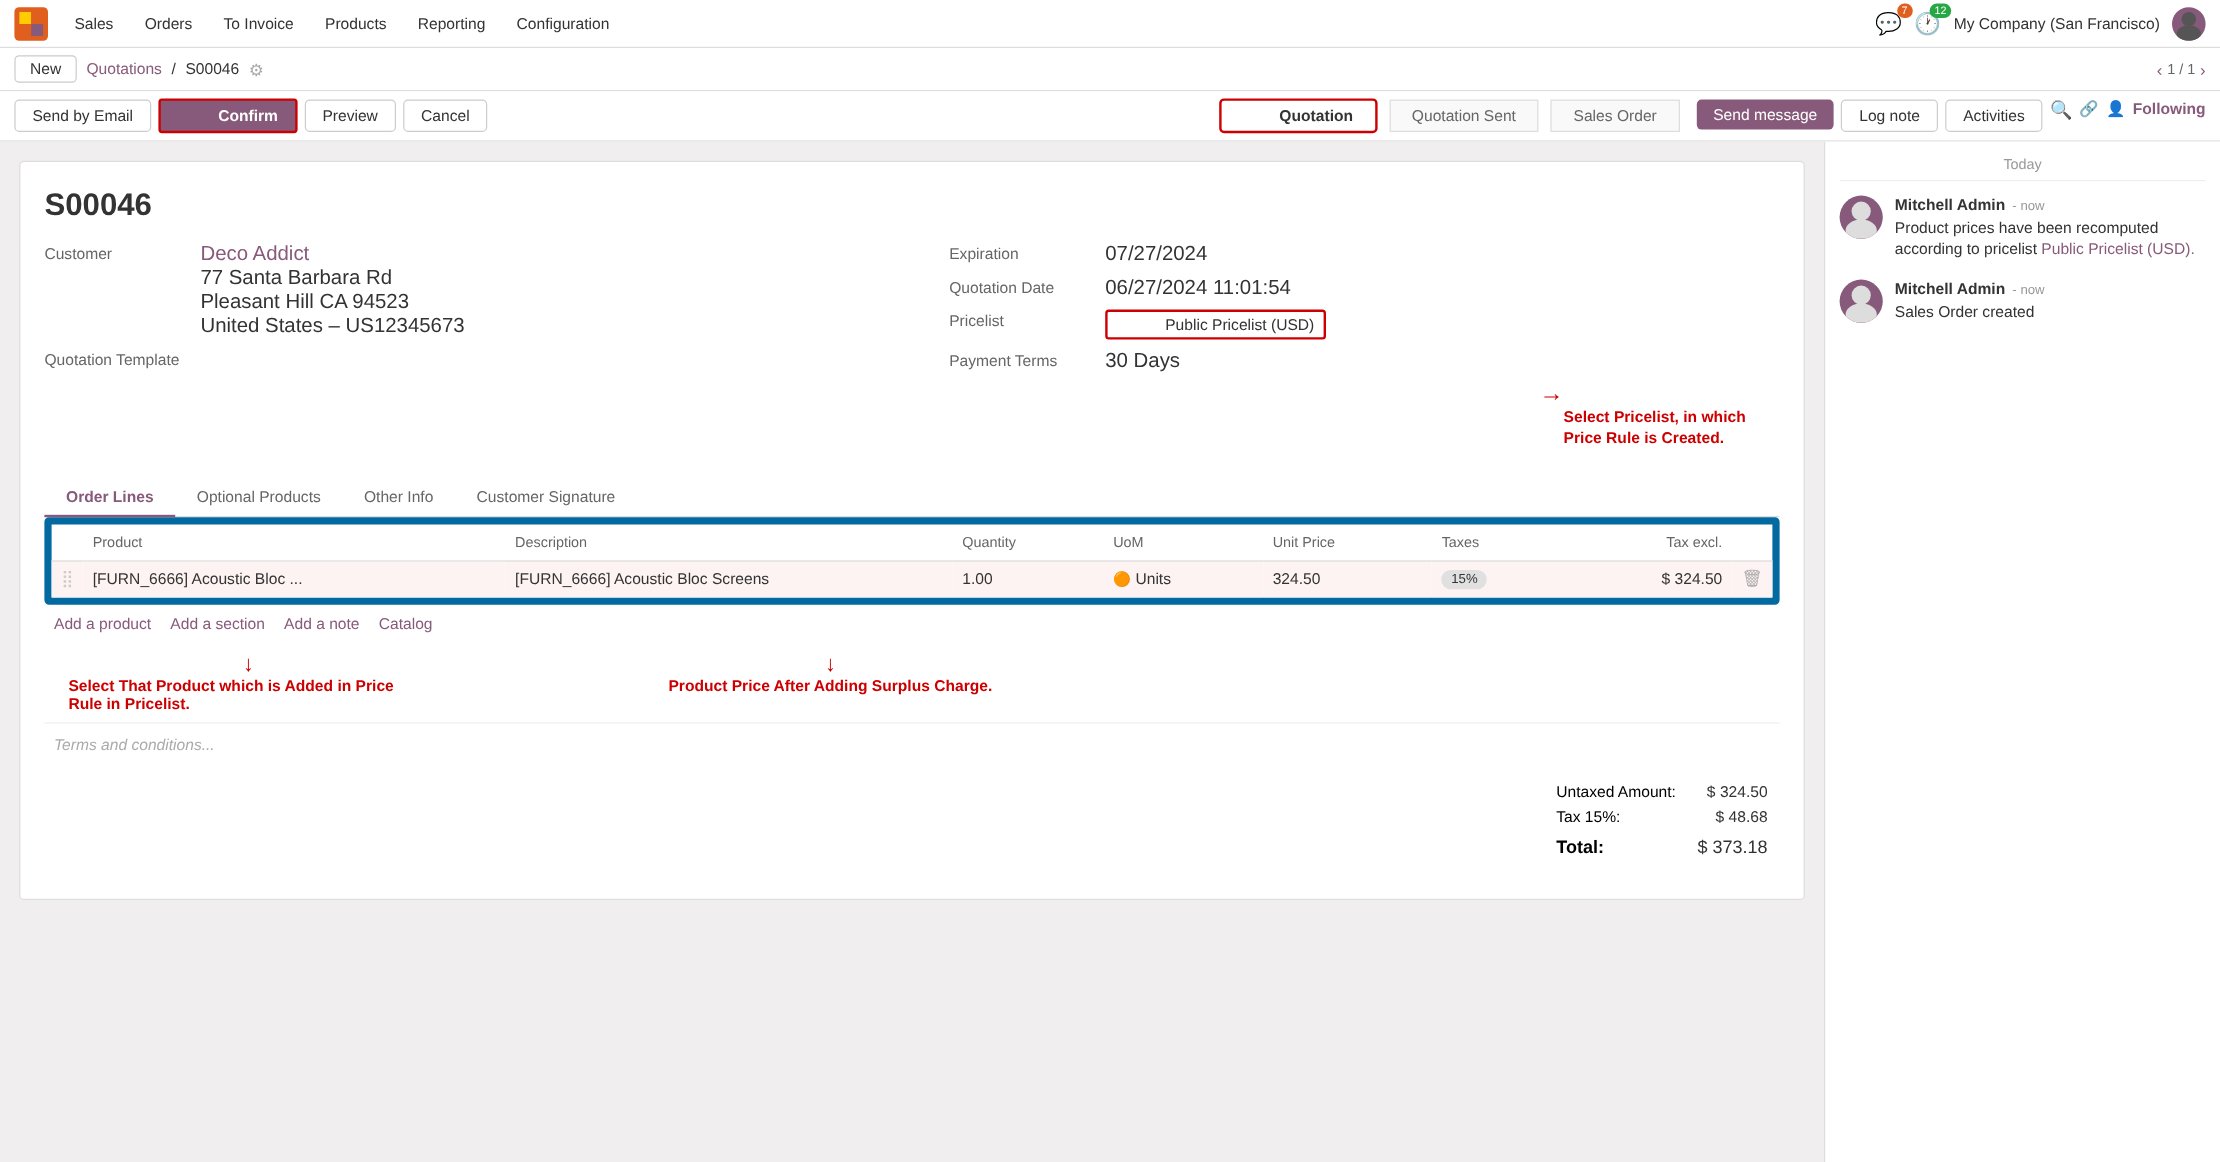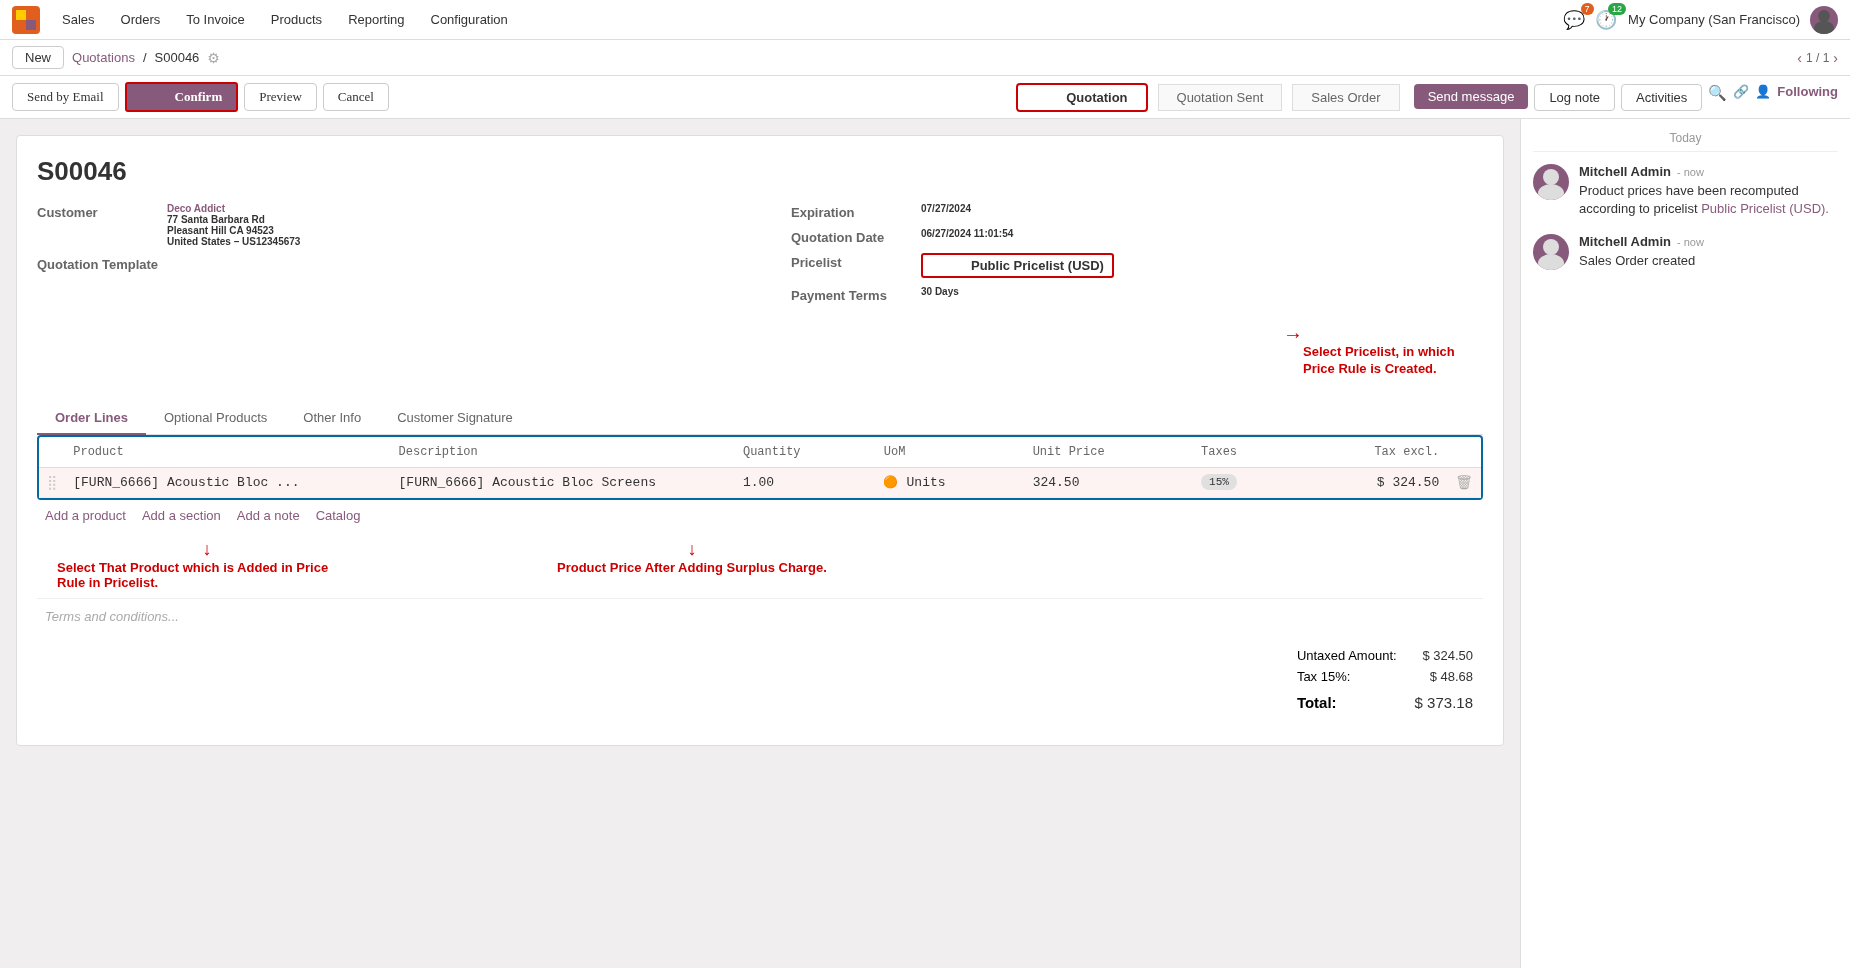--- a/index.html
+++ b/index.html
@@ -31,45 +31,45 @@
     .gear-icon { color: #aaa; cursor: pointer; font-size: 14px; }
     .spacer { flex: 1; }
     .pagination { font-size: 12px; color: #666; display: flex; align-items: center; gap: 4px; }
     .page-arrow { cursor: pointer; color: #875a7b; font-size: 14px; }
 
     
     .action-bar {
       display: flex; align-items: center; background: #fff; border-bottom: 1px solid #ddd;
       padding: 6px 12px; gap: 6px;
     }
-    .btn-action { border-radius: 4px; padding: 5px 14px; font-size: 13px; cursor: pointer; border: 1px solid #ccc; background: #fff; color: #333; font-family: Liberation Serif, serif; }
+    .btn-action { border-radius: 4px; padding: 5px 14px; font-size: 13px; cursor: pointer; border: 1px solid #ccc; background: #fff; color: #333; }
     .btn-confirm { background: #875a7b; color: #fff; border: 2px solid #c00; font-weight: bold; }
     .status-bar { display: flex; align-items: center; margin-left: auto; gap: 10px; }
     .status-item { padding: 5px 18px; border: 1px solid #ddd; font-size: 13px; color: #666; background: #f9f9f9; cursor: pointer; }
     .status-item.active { background: #fff; border: 2px solid #c00; color: #333; font-weight: bold; border-radius: 4px; }
     .btn-right-action { background: #875a7b; color: #fff; border: none; border-radius: 4px; padding: 5px 14px; font-size: 13px; cursor: pointer; }
     .btn-log { background: #fff; border: 1px solid #ccc; border-radius: 4px; padding: 5px 14px; font-size: 13px; cursor: pointer; color: #333; }
     .right-action-group { display: flex; align-items: flex-start; gap: 6px; margin-left: 8px; }
     .search-icon-btn { cursor: pointer; color: #666; font-size: 15px; }
     .following-btn { color: #875a7b; font-size: 13px; cursor: pointer; font-weight: bold; }
 
     
     .main-layout { display: flex; height: calc(100vh - 112px); }
 
     
     .content-area { flex: 1; padding: 16px; overflow-y: auto; background: #f0eeee; }
 
     
     .form-card { background: #fff; border: 1px solid #ddd; border-radius: 4px; padding: 20px; margin-bottom: 12px; }
     .form-title { font-size: 26px; font-weight: bold; color: #333; margin-bottom: 16px; }
-    .form-row { display: flex; gap: 62px; margin-bottom: 20px; font-weight: bold; }
+    .form-row { display: flex; gap: 62px; margin-bottom: 8px; }
     .form-col { flex: 1; }
     .field-row { display: flex; margin-bottom: 8px; align-items: flex-start; }
     .field-label { min-width: 130px; color: #666; font-size: 13px; padding-top: 2px; }
-    .field-value { color: #333; font-size: 10px; flex: 1; }
+    .field-value { color: #333; font-size: 17px; flex: 1; }
     .field-value a { color: #875a7b; text-decoration: none; }
     .field-value-highlight { color: #333; font-size: 13px; background: #fff; border: 2px solid #c00; border-radius: 4px; padding: 3px 8px; display: inline-block; }
 
     
     .tabs { display: flex; border-bottom: 1px solid #ddd; margin-bottom: 0; margin-top: 24px; }
     .tab { padding: 8px 18px; font-size: 13px; cursor: pointer; color: #666; border-bottom: 2px solid transparent; margin-bottom: -1px; }
     .tab.active { color: #875a7b; border-bottom: 2px solid #875a7b; font-weight: bold; }
 
     
     .order-table { width: 100%; border-collapse: collapse; margin-top: 0; }
@@ -238,21 +238,21 @@
         </div>
       </div>
 
       <div class="tabs">
         <span class="tab active">Order Lines</span>
         <span class="tab">Optional Products</span>
         <span class="tab">Other Info</span>
         <span class="tab">Customer Signature</span>
       </div>
 
-      <div style="border: 2px solid #0369a1; border-radius: 4px; margin-top: 0; font-family: Liberation Mono, monospace;">
+      <div style="border: 6px solid #0369a1; border-radius: 4px; margin-top: 0;">
         <table class="order-table">
           <thead>
             <tr>
               <th style="width:20px;"></th>
               <th>Product</th>
               <th>Description</th>
               <th>Quantity</th>
               <th>UoM</th>
               <th>Unit Price</th>
               <th>Taxes</th>

